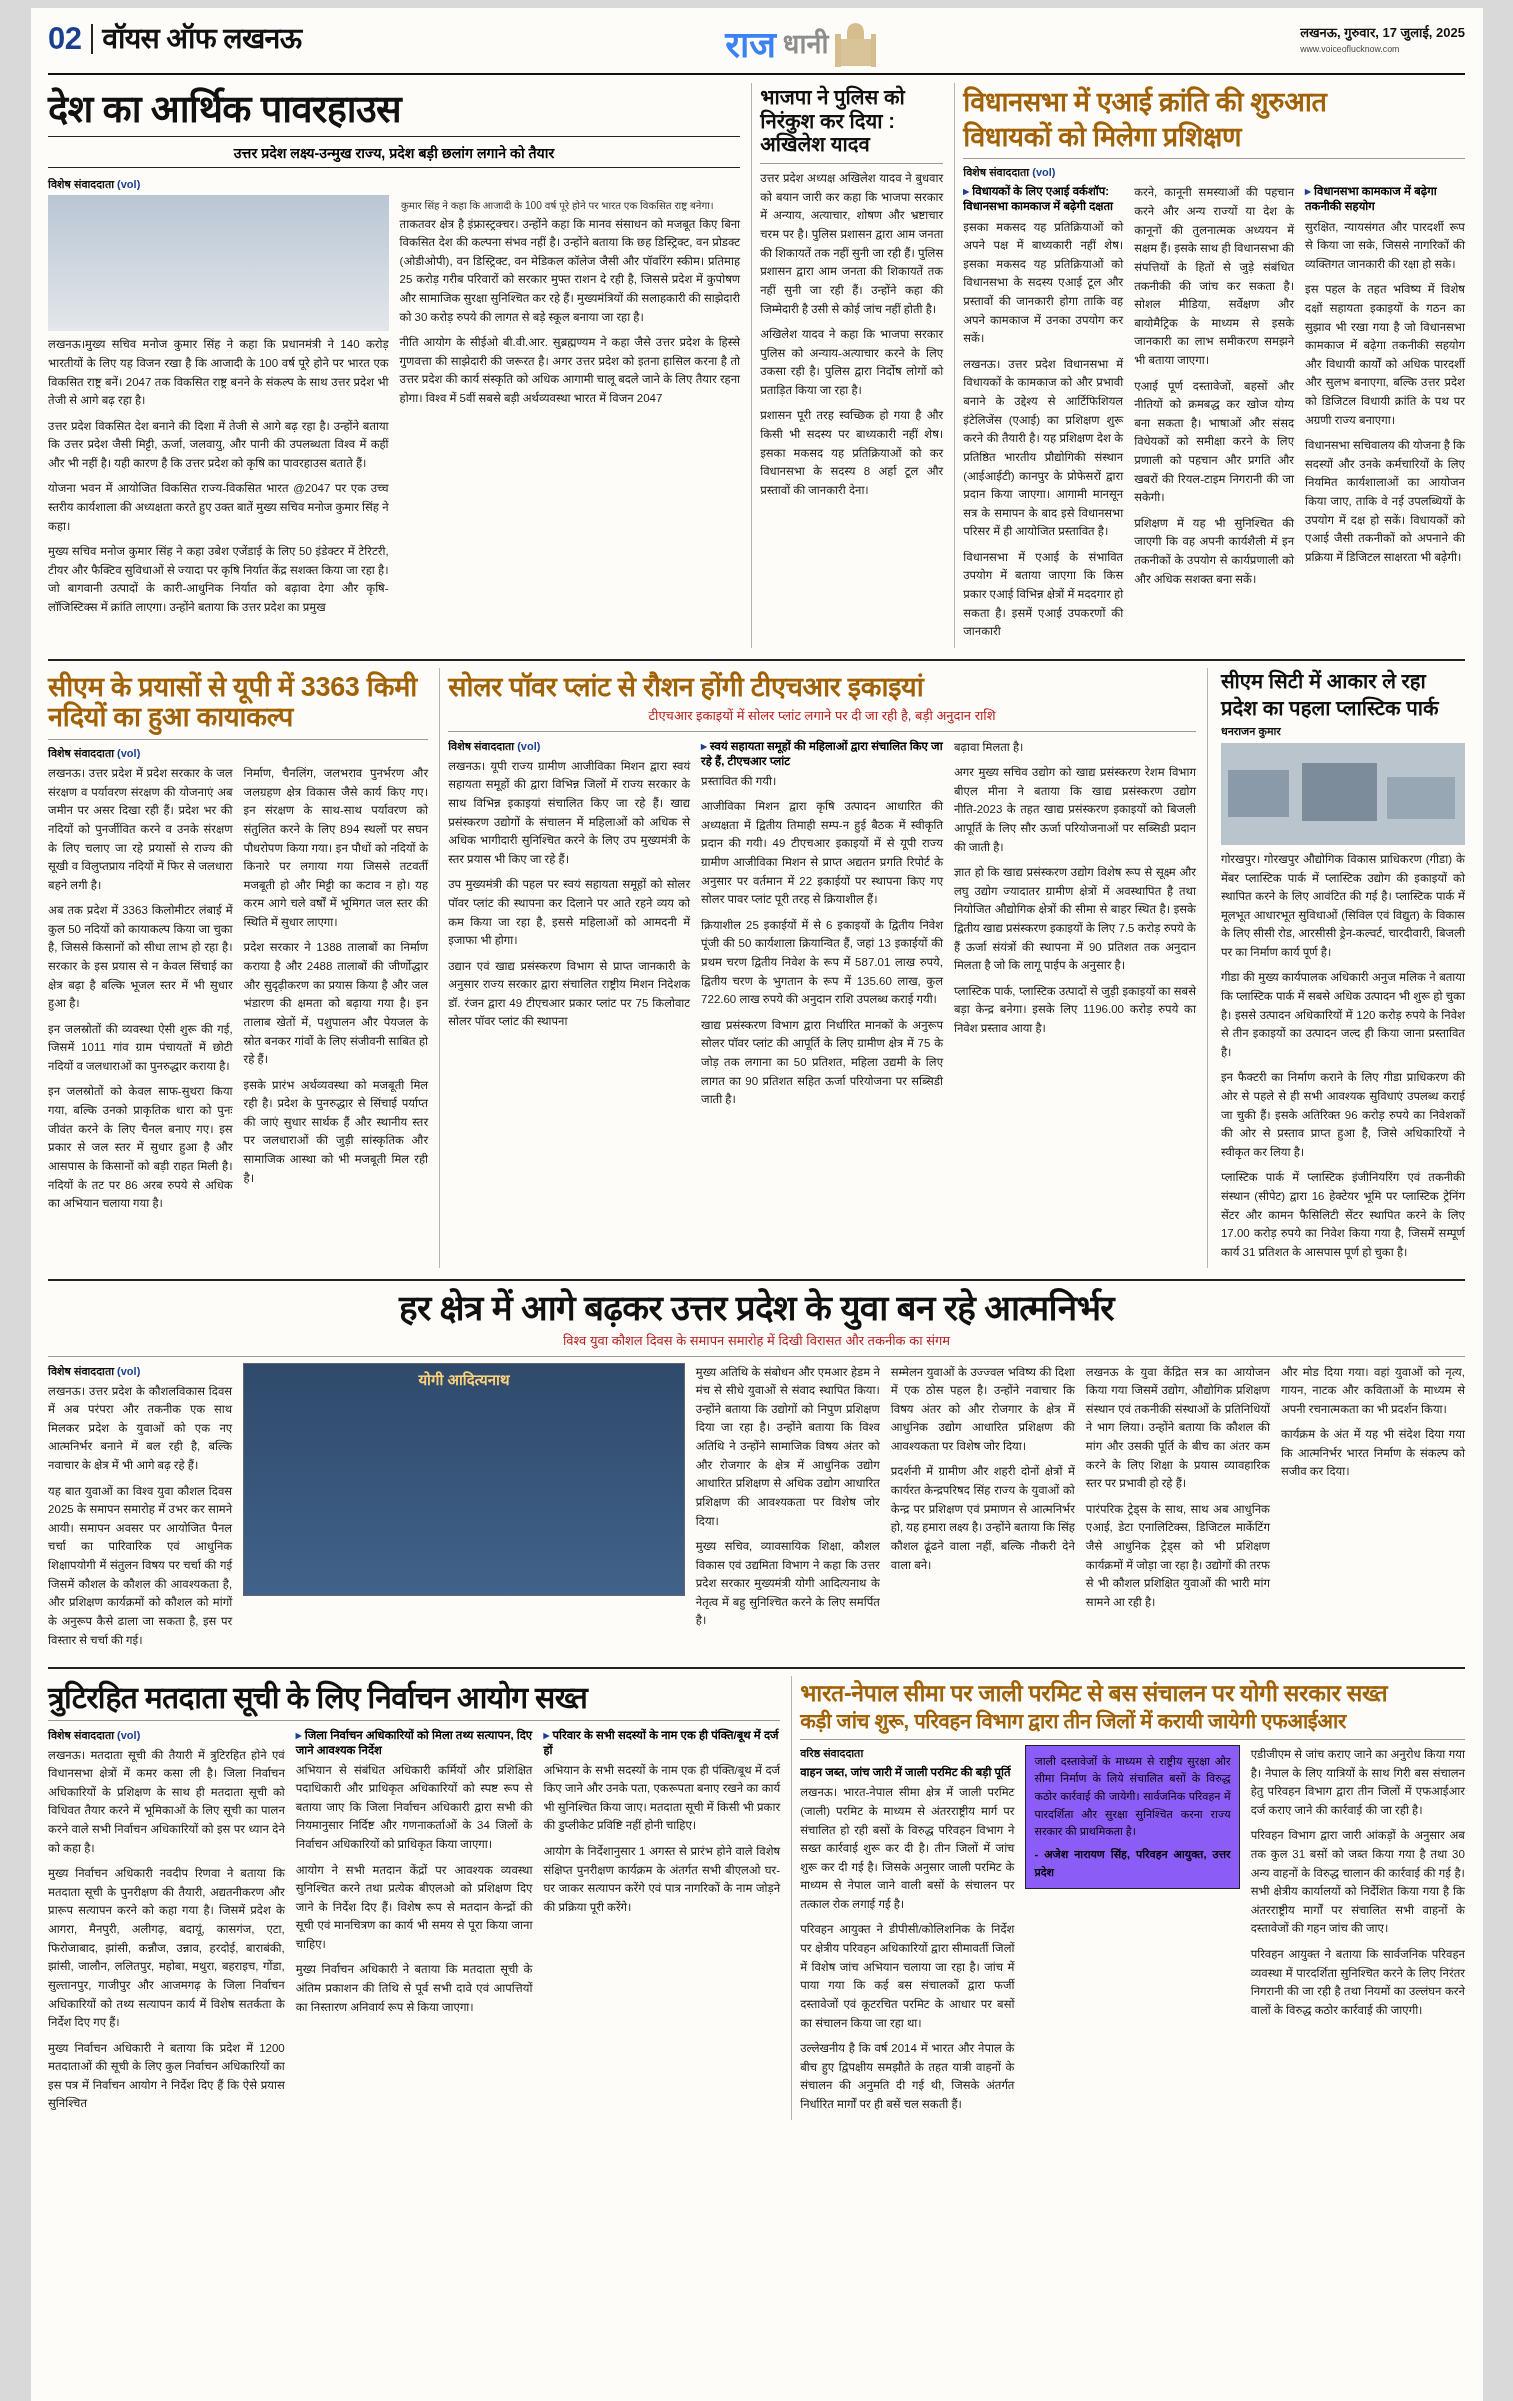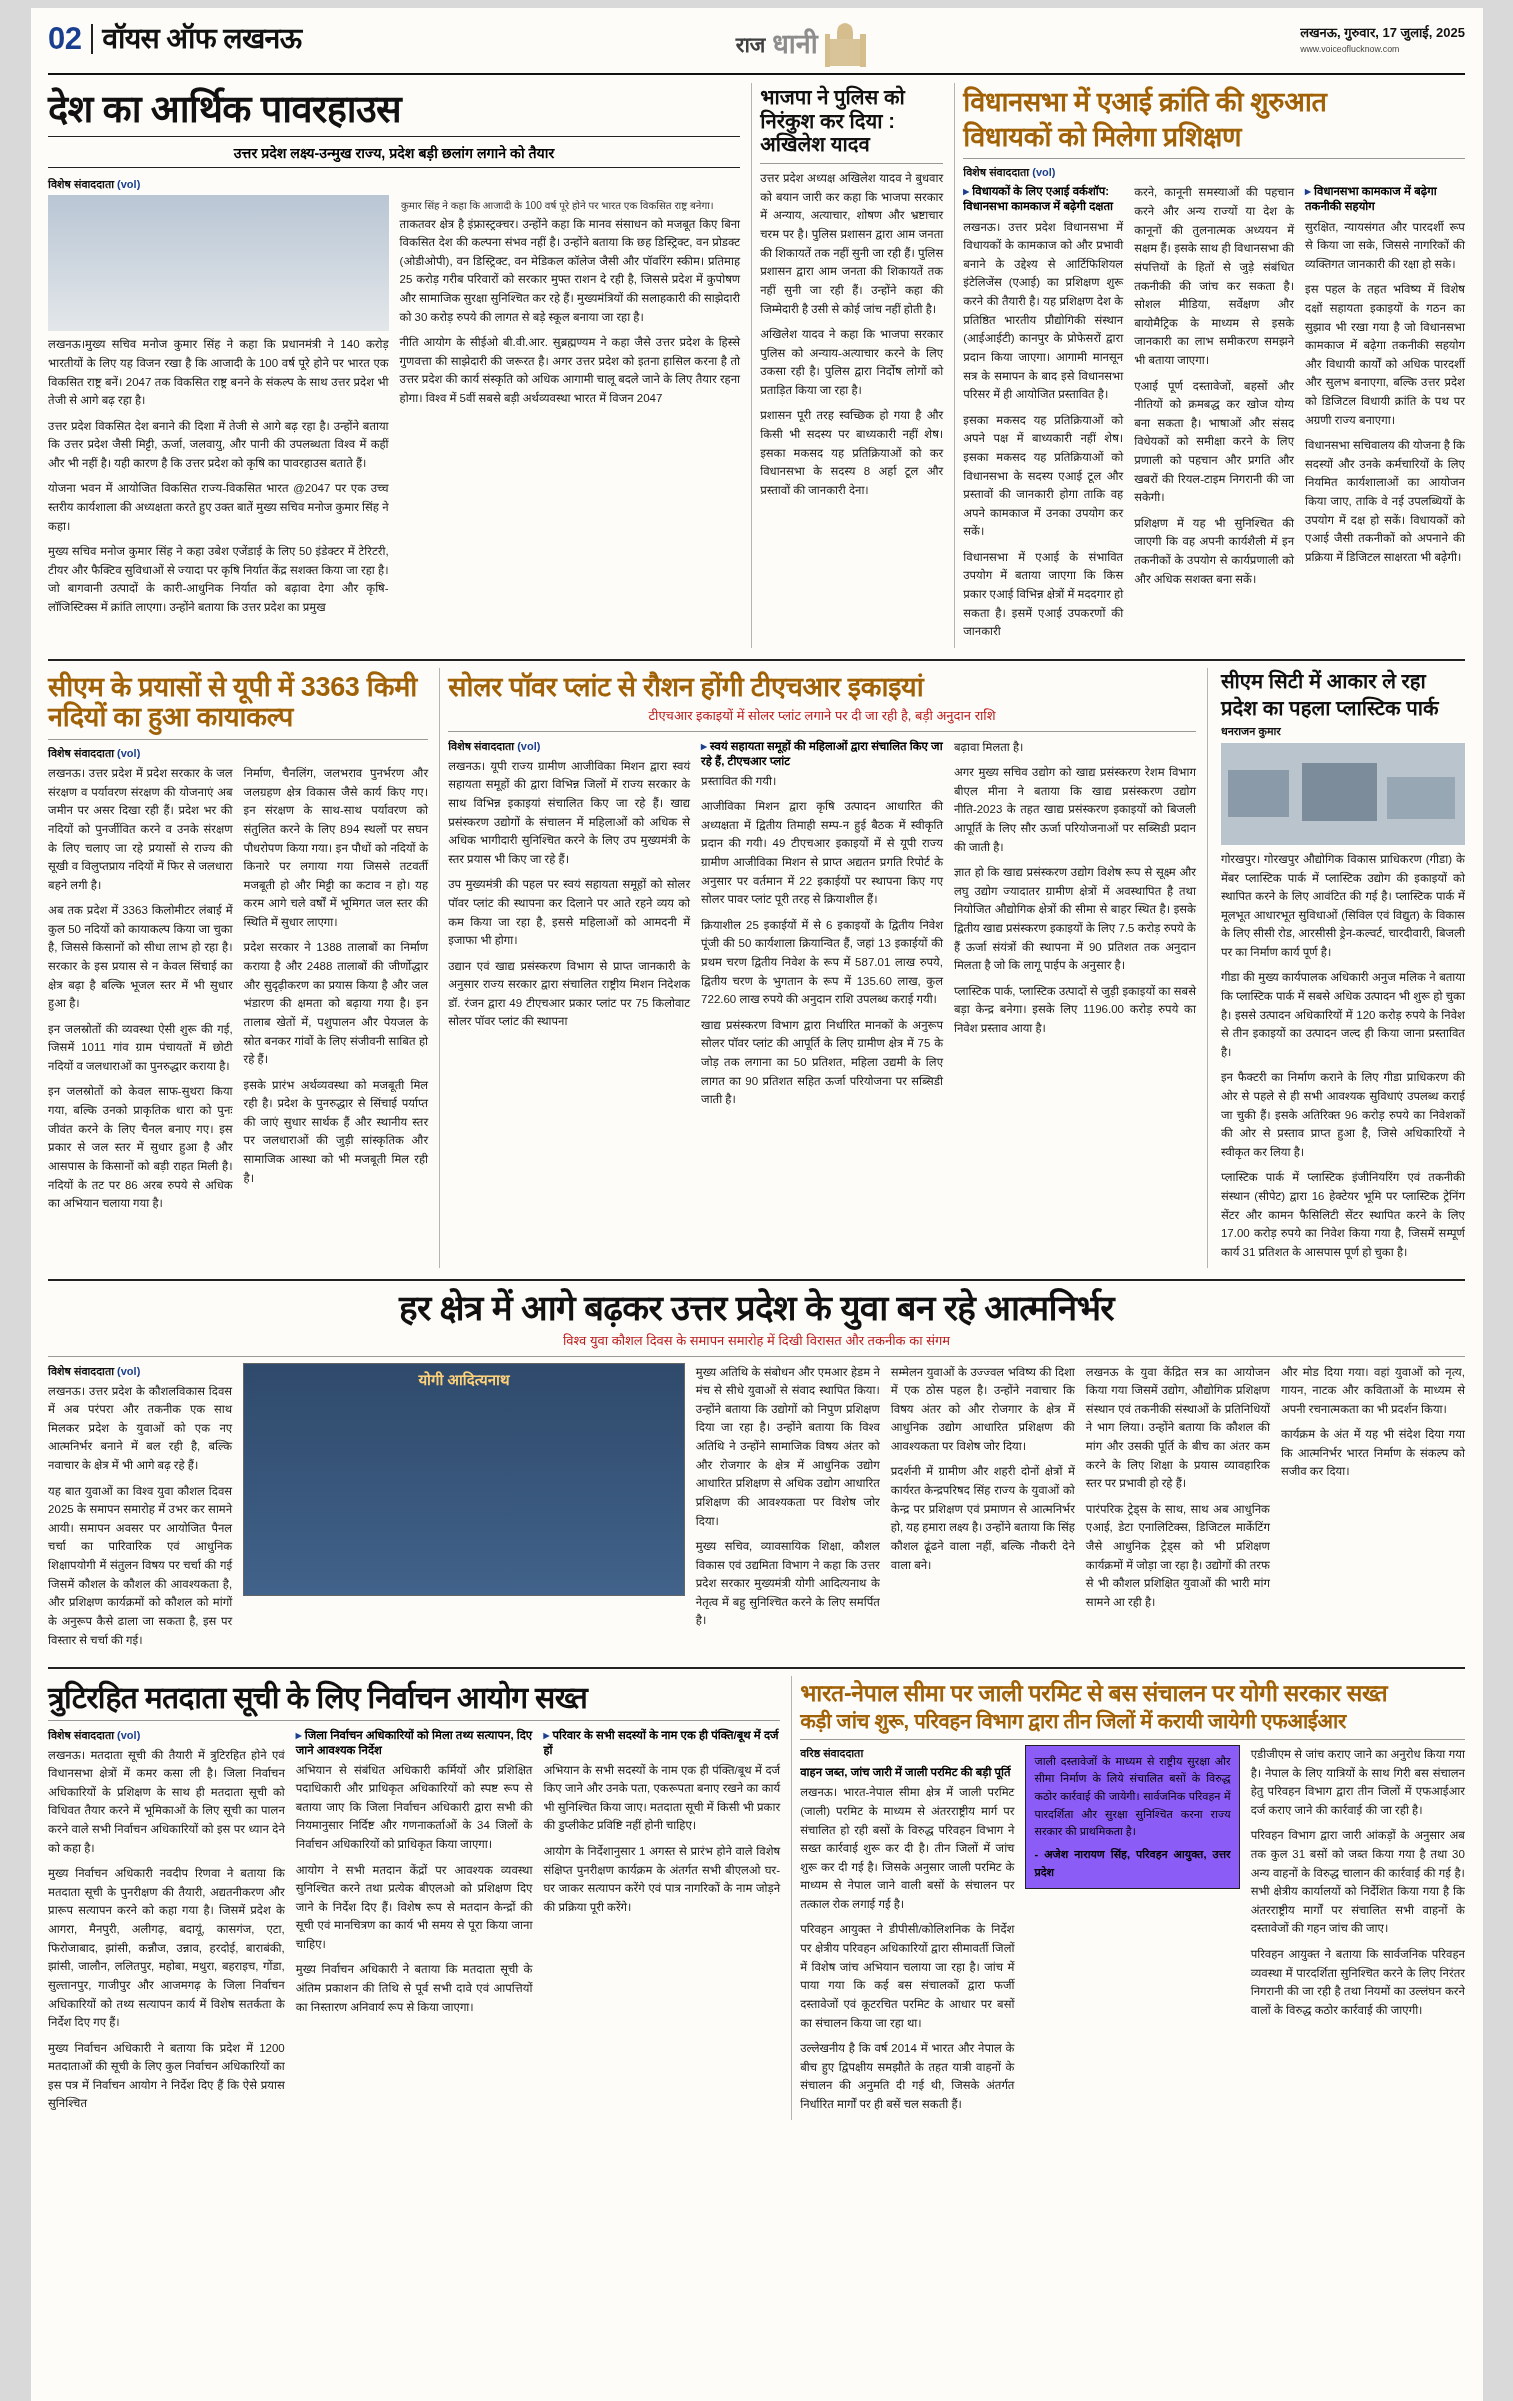--- a/index.html
+++ b/index.html
@@ -8,21 +8,21 @@
     width:1452px;min-height:2401px;background:#fdfcf8;margin:8px auto;position:relative;
     box-sizing:border-box;padding:15px 17.6px 20.3px 17.6px;
   }
   
   .masthead{display:flex;align-items:flex-start;justify-content:space-between;border-bottom:2.7px solid #111;padding-bottom:6.8px;}
   .mast-left{display:flex;align-items:center;gap:9.5px;}
   .pageno{font-size:31px;font-weight:bold;color:#1b3f8f;letter-spacing:-0.7px;line-height:1;}
   .mast-divider{width:2px;height:30px;background:#222;}
   .mast-title{font-size:28.5px;font-weight:bold;color:#111;letter-spacing:-0.7px;line-height:1;}
   .mast-center{display:flex;align-items:center;gap:6.8px;}
-  .logo-red{font-size:21px;font-weight:bold;color:#404040;line-height:1;}
+  .logo-red{font-size:36px;font-weight:bold;color:#3b82f6;line-height:1;}
   .logo-gray{font-size:27px;font-weight:bold;color:#8d8d8d;line-height:1;}
   .logo-monument{width:41px;height:43px;position:relative;opacity:.75;}
   .logo-monument .dome{position:absolute;left:12.2px;top:0;width:16.3px;height:17.6px;background:#c9a96a;border-radius:50% 50% 0 0;}
   .logo-monument .body{position:absolute;left:5.4px;top:16.3px;width:30px;height:27px;background:#cdb079;}
   .logo-monument .m1{position:absolute;left:0;top:11px;width:5.4px;height:33px;background:#c9a96a;}
   .logo-monument .m2{position:absolute;right:0;top:11px;width:5.4px;height:33px;background:#c9a96a;}
   .mast-right{}
   .mast-date{font-size:13px;color:#111;font-weight:bold;}
   .mast-url{font-size:8.8px;color:#444;margin-top:3.4px;}
   .thin-rule{border-top:0.7px solid #999;margin:5.4px 0;}
@@ -156,22 +156,22 @@
         <span class="vol">(vol)</span>
       </div>
       <div class="colwrap">
         <div class="col">
           <div class="bullet-head">
             <span class="arrow">▸</span>
             <span>विधायकों के लिए एआई वर्कशॉप: विधानसभा</span>
             <span>कामकाज में बढ़ेगी दक्षता</span>
           </div>
           <div class="hl">
+            <p>इसका मकसद यह प्रतिक्रियाओं को अपने पक्ष में बाध्यकारी नहीं शेष। इसका मकसद यह प्रतिक्रियाओं को विधानसभा के सदस्य एआई टूल और प्रस्तावों की जानकारी होगा ताकि वह अपने कामकाज में उनका उपयोग कर सकें।</p>
             <p>लखनऊ। उत्तर प्रदेश विधानसभा में विधायकों के कामकाज को और प्रभावी बनाने के उद्देश्य से आर्टिफिशियल इंटेलिजेंस (एआई) का प्रशिक्षण शुरू करने की तैयारी है। यह प्रशिक्षण देश के प्रतिष्ठित भारतीय प्रौद्योगिकी संस्थान (आईआईटी) कानपुर के प्रोफेसरों द्वारा प्रदान किया जाएगा। आगामी मानसून सत्र के समापन के बाद इसे विधानसभा परिसर में ही आयोजित प्रस्तावित है।</p>
-            <p>इसका मकसद यह प्रतिक्रियाओं को अपने पक्ष में बाध्यकारी नहीं शेष। इसका मकसद यह प्रतिक्रियाओं को विधानसभा के सदस्य एआई टूल और प्रस्तावों की जानकारी होगा ताकि वह अपने कामकाज में उनका उपयोग कर सकें।</p>
             <p>विधानसभा में एआई के संभावित उपयोग में बताया जाएगा कि किस प्रकार एआई विभिन्न क्षेत्रों में मददगार हो सकता है। इसमें एआई उपकरणों की जानकारी</p>
           </div>
         </div>
         <div class="col">
           <div class="hl">
             <p>करने, कानूनी समस्याओं की पहचान करने और अन्य राज्यों या देश के कानूनों की तुलनात्मक अध्ययन में सक्षम हैं। इसके साथ ही विधानसभा की संपत्तियों के हितों से जुड़े संबंधित तकनीकी की जांच कर सकता है। सोशल मीडिया, सर्वेक्षण और बायोमैट्रिक के माध्यम से इसके जानकारी का लाभ समीकरण समझने भी बताया जाएगा।</p>
             <p>एआई पूर्ण दस्तावेजों, बहसों और नीतियों को क्रमबद्ध कर खोज योग्य बना सकता है। भाषाओं और संसद विधेयकों को समीक्षा करने के लिए प्रणाली को पहचान और प्रगति और खबरों की रियल-टाइम निगरानी की जा सकेगी।</p>
             <p>प्रशिक्षण में यह भी सुनिश्चित की जाएगी कि वह अपनी कार्यशैली में इन तकनीकों के उपयोग से कार्यप्रणाली को और अधिक सशक्त बना सकें।</p>
           </div>
         </div>

